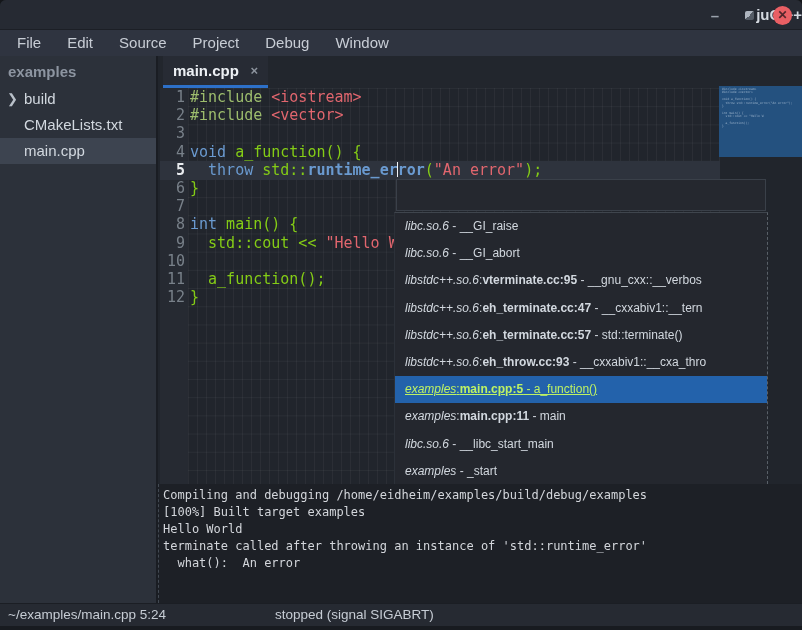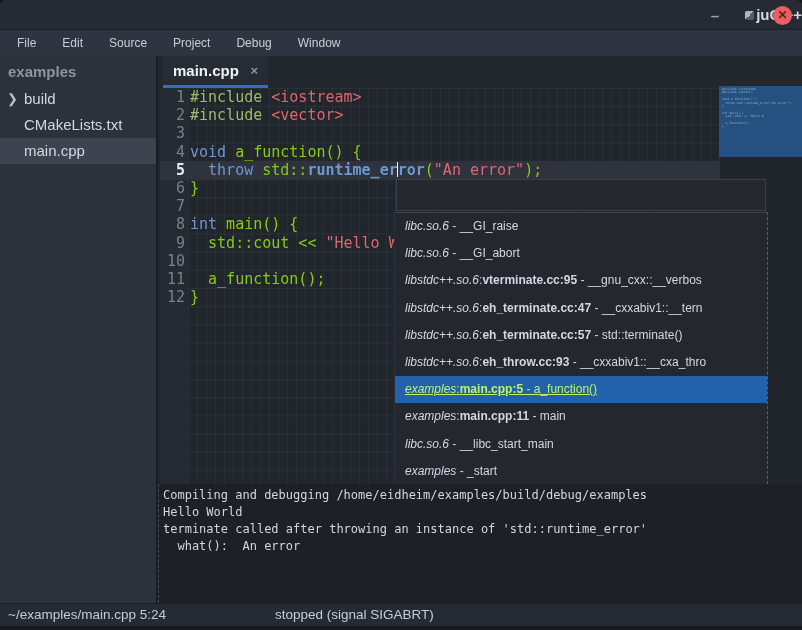--- a/index.html
+++ b/index.html
@@ -18,21 +18,21 @@
               align-items:center; gap:14px; }
   .ctl { width:20px; height:20px; display:flex; align-items:center; justify-content:center; cursor:default; }
   .ctl-min { color:#9aa2ad; font-size:15px; font-weight:bold; }
   .ctl-max .diag { width:9px; height:9px; background:linear-gradient(135deg,#aeb5bf 50%,#555c66 50%); border-radius:2px; }
   .ctl-close { width:19px; height:19px; border-radius:50%; background:#e95f64; color:#53262b;
                font-size:12px; font-weight:bold; line-height:19px; text-align:center; }
 
   
   .menubar { position:absolute; left:0; top:30px; width:802px; height:26px;
              background:#2f3440; display:flex; align-items:center; padding-left:4px; }
-  .menu-item { color:#c8cdd5; font-size:12px; padding:0 9px; margin:0 4px; line-height:26px; }
+  .menu-item { color:#c8cdd5; font-size:15px; padding:0 9px; margin:0 4px; line-height:26px; }
 
   
   .sidebar { position:absolute; left:0; top:56px; width:158px; height:547px;
              background:#2c313a; border-right:2px solid #1a1d23; }
   .side-header { color:#8d95a1; font-size:15px; font-weight:bold; padding:7px 0 6px 8px; }
   .side-item { height:26px; line-height:26px; color:#d2d8df; font-size:15px;
                padding-left:24px; position:relative; white-space:nowrap; }
   .side-item.selected { background:#3d4450; }
   .side-item .chev { position:absolute; left:7px; top:0; color:#b9c0c9; font-size:13px; }
 
@@ -221,20 +221,21 @@
       <div class="popup-item selected"><i>examples</i>:<b>main.cpp:5</b> - a_function()</div>
       <div class="popup-item"><i>examples</i>:<b>main.cpp:11</b> - main</div>
       <div class="popup-item"><i>libc.so.6</i> - __libc_start_main</div>
       <div class="popup-item"><i>examples</i> - _start</div>
     </div>
 
   <div class="terminal">
     <div class="pad"></div>
     <div id="term-lines">
         <div class="term-line">Compiling and debugging /home/eidheim/examples/build/debug/examples</div>
+        <div class="term-line">[100%] Built target examples</div>
         <div class="term-line">Hello World</div>
         <div class="term-line">terminate called after throwing an instance of 'std::runtime_error'</div>
         <div class="term-line">  what():  An error</div>
       </div>
   </div>
 
   <div class="statusbar">
     <span class="status-loc">~/examples/main.cpp 5:24</span>
     <span class="status-state">stopped (signal SIGABRT)</span>
   </div>

